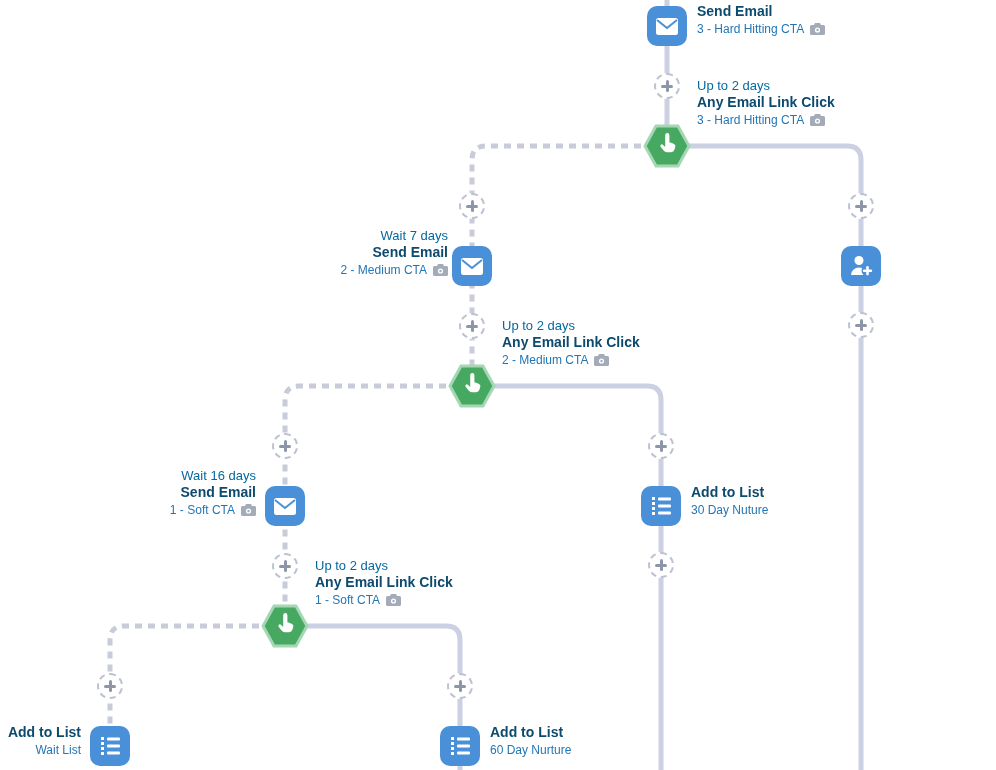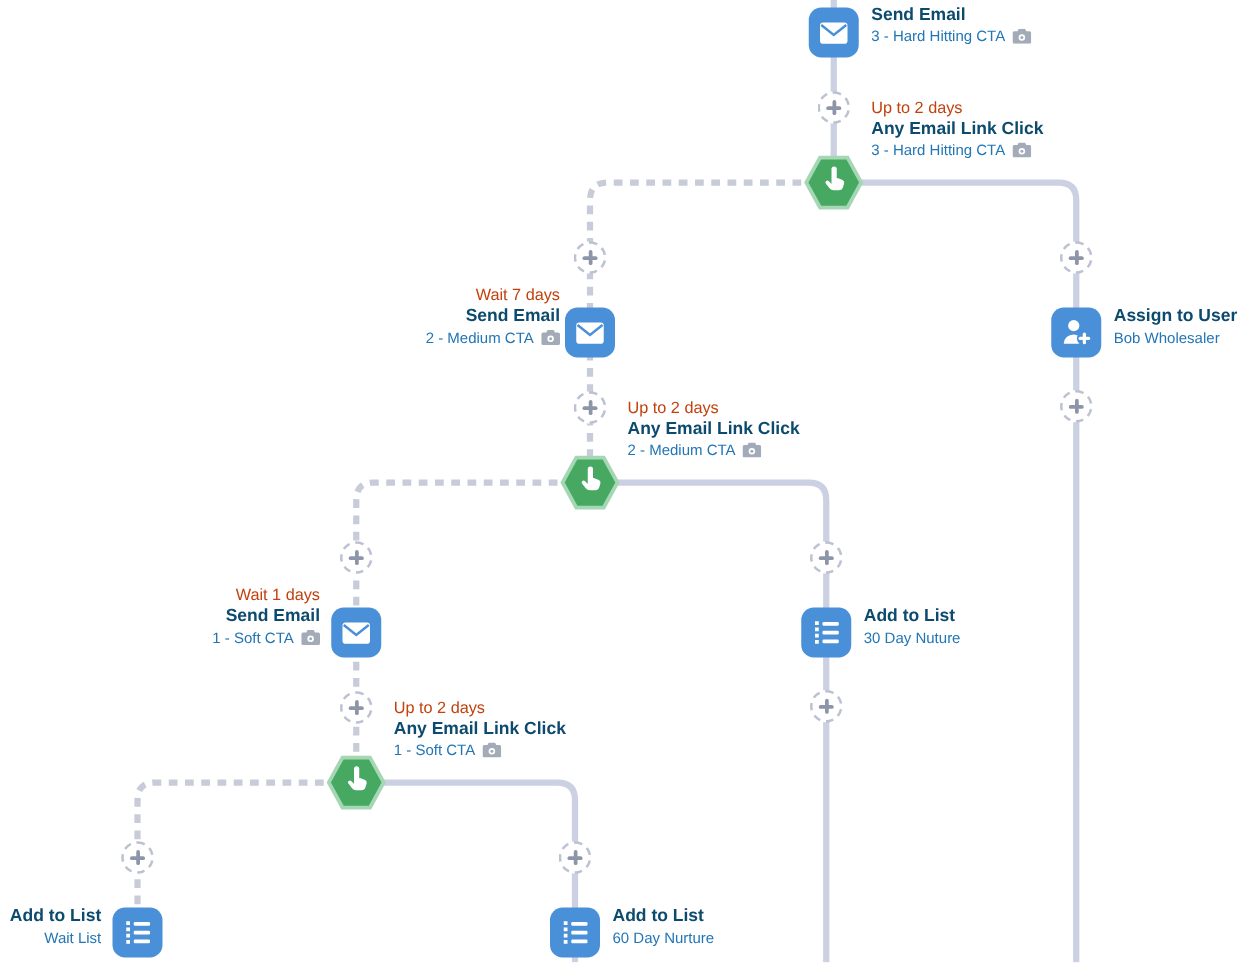--- a/index.html
+++ b/index.html
@@ -23,21 +23,21 @@
   .plus::after{width:3px;height:12px;left:9.5px;top:5px;}
   
   .node-icon{
     position:absolute;width:40px;height:40px;border-radius:10px;
     background:#4a90d8;z-index:3;display:flex;align-items:center;justify-content:center;
     cursor:pointer;
   }
   .hex{position:absolute;z-index:3;cursor:pointer;}
   
   .label{position:absolute;z-index:3;white-space:nowrap;}
-  .label .wait{font-size:13px;line-height:16px;color:#c2410c;}
+  .label .wait{font-size:13px;line-height:16px;color:#0369a1;}
   .label .title{font-size:14px;line-height:17px;font-weight:700;color:#0c4a6e;}
   .label .sub{font-size:12px;line-height:16px;color:#2276b5;display:flex;align-items:center;gap:6px;margin-top:1px;}
   .label.r{text-align:right;}
   .label.r .sub{justify-content:flex-end;}
   .sublink{color:#2276b5;text-decoration:none;cursor:pointer;}
   .cam{display:inline-flex;cursor:pointer;}
 </style>
 </head>
 <body>
 
@@ -169,26 +169,20 @@
       <span class="cam">
           <svg width="15" height="12" viewBox="0 0 15 12">
             <path d="M5 0 h5 l1 2 h2.5 a1.5 1.5 0 0 1 1.5 1.5 v7 A1.5 1.5 0 0 1 13.5 12 h-12 A1.5 1.5 0 0 1 0 10.5 v-7 A1.5 1.5 0 0 1 1.5 2 H4 z" fill="#a4abb8"></path>
             <circle cx="7.5" cy="7" r="2.6" fill="#fff"></circle>
             <circle cx="7.5" cy="7" r="1.2" fill="#a4abb8"></circle>
           </svg>
         </span>
     </div>
   </div>
 
-  <div class="label" style="left:891px;top:244px">
-    <div class="title">Assign to User</div>
-    <div class="sub">
-        <span class="sublink">Bob Wholesaler</span>
-      </div>
-  </div>
 
   <div class="label r" style="right:548px;top:228px">
     <div class="wait">Wait 7 days</div>
     <div class="title">Send Email</div>
     <div class="sub">
       <span class="sublink">2 - Medium CTA</span>
       <span class="cam">
           <svg width="15" height="12" viewBox="0 0 15 12">
             <path d="M5 0 h5 l1 2 h2.5 a1.5 1.5 0 0 1 1.5 1.5 v7 A1.5 1.5 0 0 1 13.5 12 h-12 A1.5 1.5 0 0 1 0 10.5 v-7 A1.5 1.5 0 0 1 1.5 2 H4 z" fill="#a4abb8"></path>
             <circle cx="7.5" cy="7" r="2.6" fill="#fff"></circle>
@@ -214,21 +208,21 @@
   </div>
 
   <div class="label" style="left:691px;top:484px">
     <div class="title">Add to List</div>
     <div class="sub">
         <span class="sublink">30 Day Nuture</span>
       </div>
   </div>
 
   <div class="label r" style="right:740px;top:468px">
-    <div class="wait">Wait 1 days</div>
+    <div class="wait">Wait 16 days</div>
     <div class="title">Send Email</div>
     <div class="sub">
       <span class="sublink">1 - Soft CTA</span>
       <span class="cam">
           <svg width="15" height="12" viewBox="0 0 15 12">
             <path d="M5 0 h5 l1 2 h2.5 a1.5 1.5 0 0 1 1.5 1.5 v7 A1.5 1.5 0 0 1 13.5 12 h-12 A1.5 1.5 0 0 1 0 10.5 v-7 A1.5 1.5 0 0 1 1.5 2 H4 z" fill="#a4abb8"></path>
             <circle cx="7.5" cy="7" r="2.6" fill="#fff"></circle>
             <circle cx="7.5" cy="7" r="1.2" fill="#a4abb8"></circle>
           </svg>
         </span>

